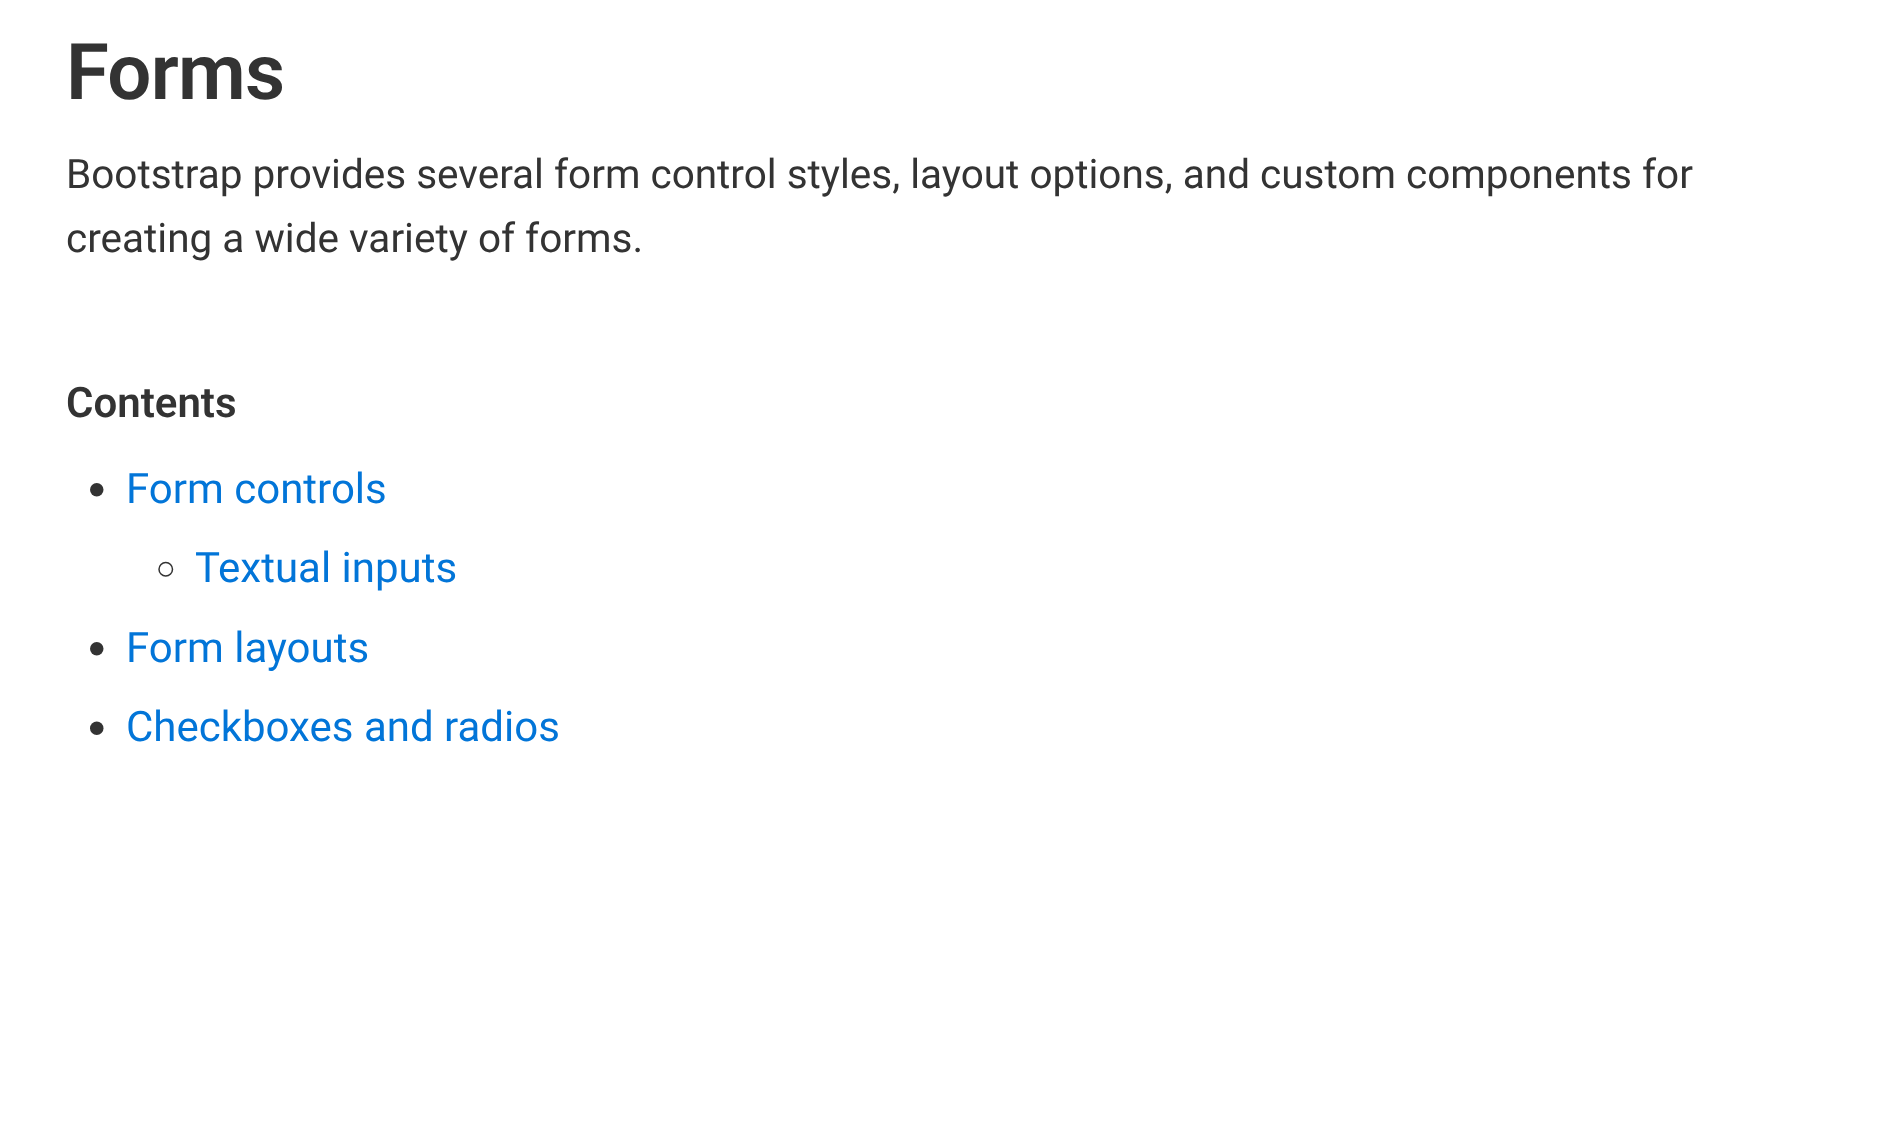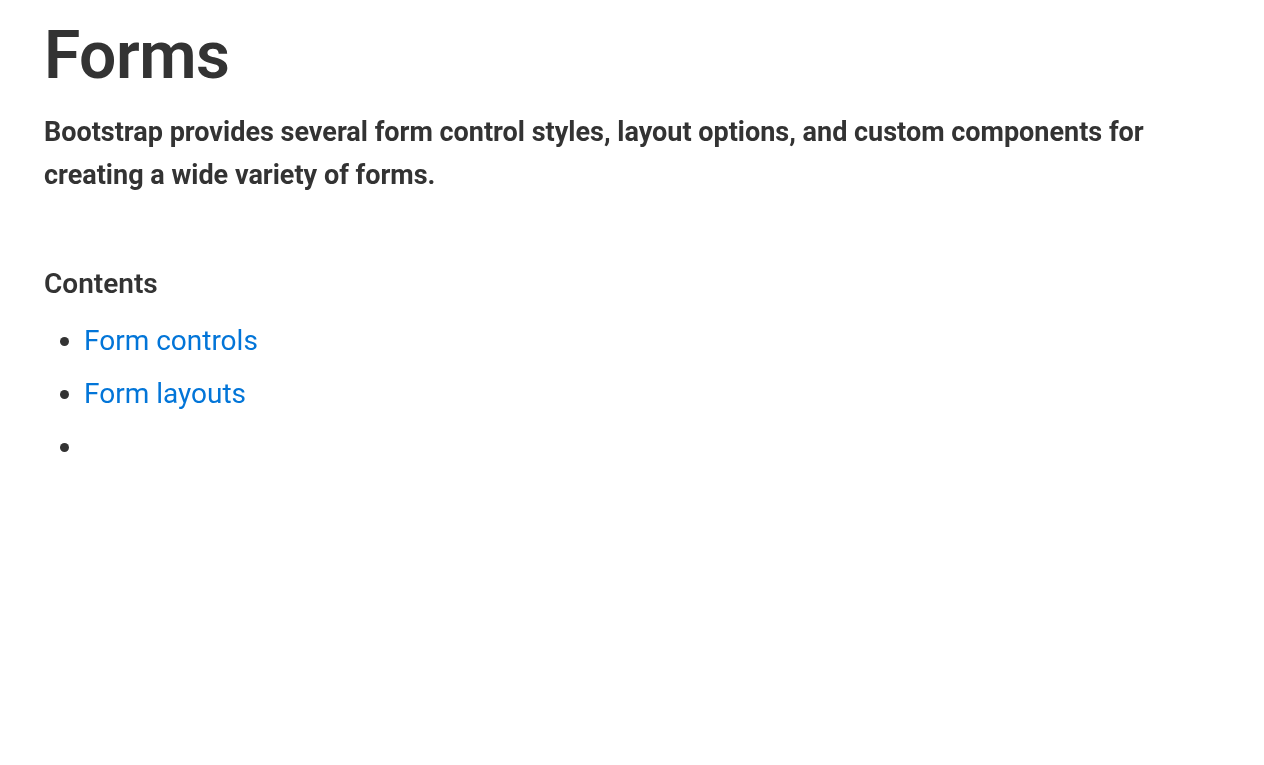--- a/index.html
+++ b/index.html
@@ -7,30 +7,30 @@
       padding: 0;
       box-sizing: border-box;
     }
     body {
       font-family: "Segoe UI", -apple-system, BlinkMacSystemFont, Roboto, "Helvetica Neue", Arial, sans-serif;
       background: #ffffff;
       color: #333333;
       padding: 20px 44px;
     }
     h1.page-title {
-      font-size: 66px;
+      font-size: 52px;
       font-weight: 600;
       color: #333333;
       line-height: 1.1;
       margin-bottom: 18px;
       letter-spacing: -0.5px;
     }
     p.lead {
       font-size: 27px;
-      font-weight: 700;
+      font-weight: 400;
       color: #333333;
       line-height: 1.6;
       margin-bottom: 70px;
       max-width: 1150px;
     }
     h2.contents-heading {
       font-size: 28px;
       font-weight: 600;
       color: #333333;
       margin-bottom: 14px;
@@ -61,19 +61,25 @@
 
 <h1 class="page-title">Forms</h1>
 
 <p class="lead">Bootstrap provides several form control styles, layout options, and custom components for creating a wide variety of forms.</p>
 
 <h2 class="contents-heading">Contents</h2>
 
 <ul class="toc">
   <li>
     <a href="#">Form controls</a>
+    <ul>
+      <li>
+        <a href="#">Textual inputs</a>
+      </li>
+    </ul>
   </li>
   <li>
     <a href="#">Form layouts</a>
   </li>
   <li>
+    <a href="#">Checkboxes and radios</a>
   </li>
 </ul>
 
 </body></html>

